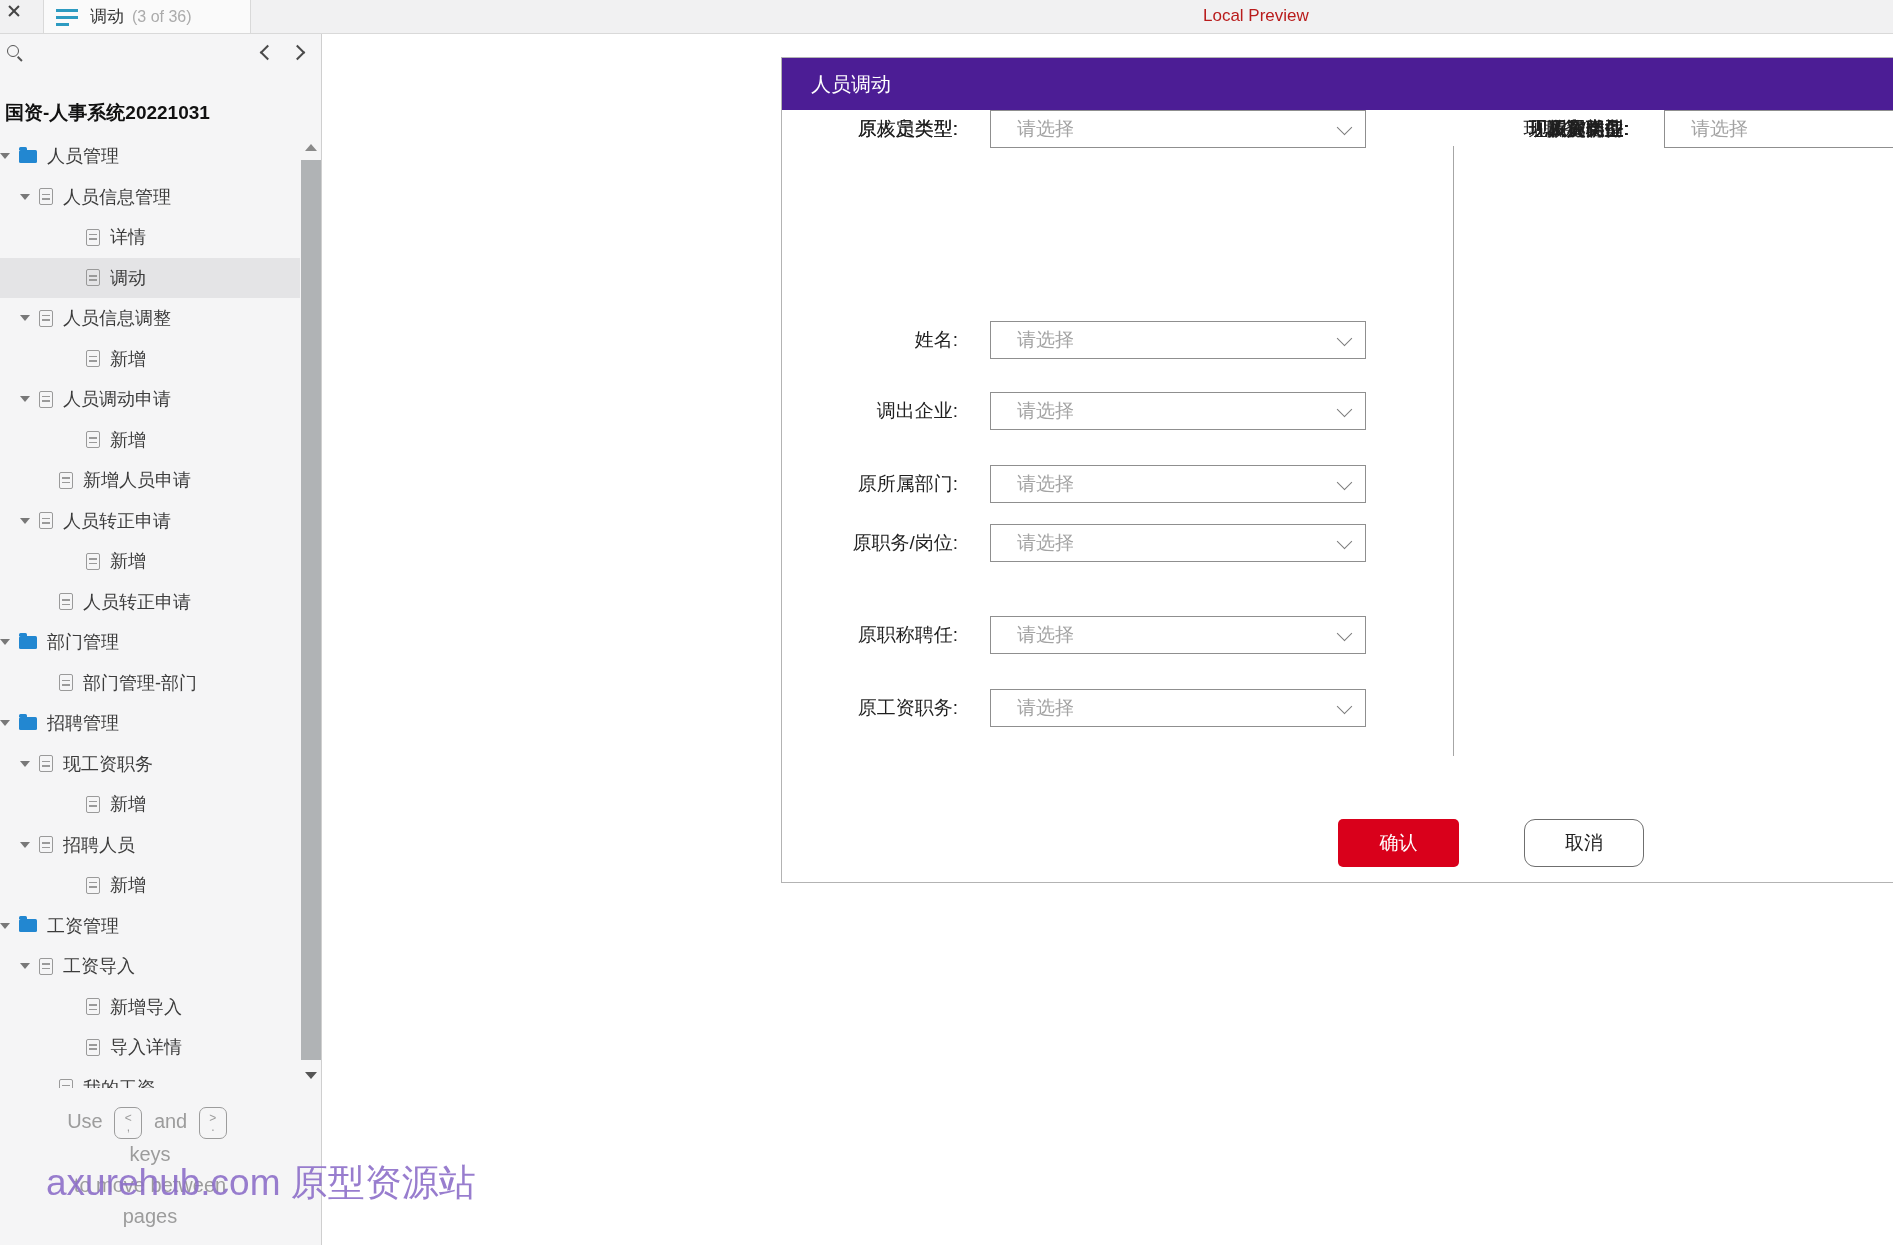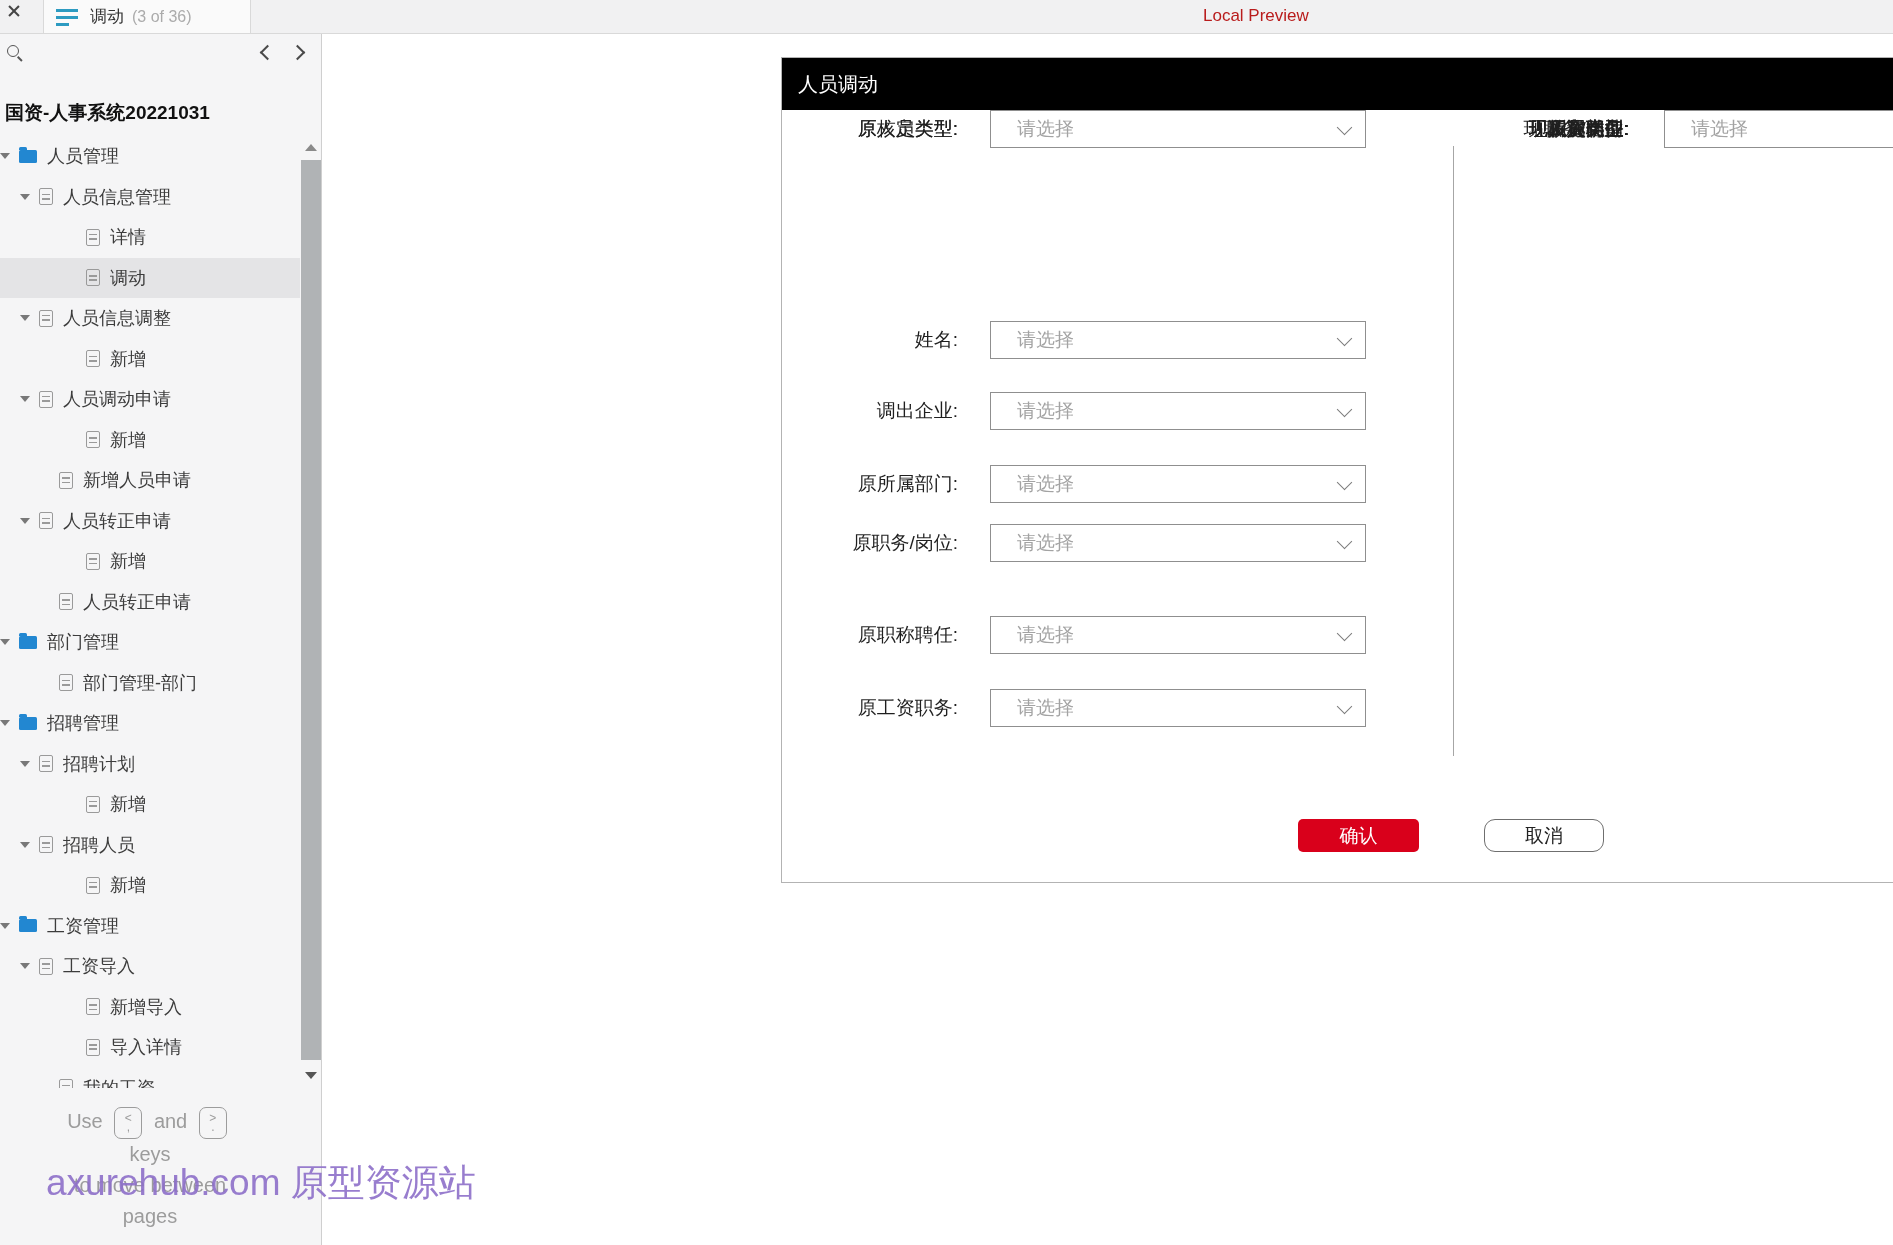--- a/index.html
+++ b/index.html
@@ -44,37 +44,37 @@
   .sb-thumb{position:absolute;left:1px;top:20px;width:20px;height:900px;background:#b0b3b5;cursor:pointer;}
   .sb-down{position:absolute;left:5px;top:932px;width:0;height:0;border-left:6px solid transparent;border-right:6px solid transparent;border-top:7px solid #555;cursor:pointer;}
   
   .sb-foot{position:absolute;left:0;top:1072px;width:300px;text-align:center;color:#9c9c9c;font-size:20px;line-height:31px;}
   .kbd{display:inline-flex;flex-direction:column;align-items:center;justify-content:center;width:26px;height:30px;border:1.5px solid #9c9c9c;border-radius:7px;margin:0 6px;vertical-align:middle;}
   .kbd i{font-style:normal;font-size:12px;line-height:9px;color:#9c9c9c;}
   
   .watermark{position:absolute;left:46px;top:1158px;font-size:37px;color:rgba(141,111,201,0.9);z-index:60;pointer-events:none;white-space:nowrap;}
   
   .panel{position:absolute;left:781px;top:57px;width:1113px;height:826px;background:#fff;border:1px solid #b3b3b3;border-right:none;box-sizing:border-box;}
-  .panel-header{height:52px;background:#000000;color:#fff;font-size:20px;line-height:52px;padding-left:16px;}
+  .panel-header{height:52px;background:#4c1d95;color:#fff;font-size:20px;line-height:52px;padding-left:29px;}
   .vdiv{position:absolute;left:671px;top:88px;width:1px;height:610px;background:#a6a6a6;}
   .row{position:absolute;display:flex;align-items:center;height:38px;}
   .lrow{left:4px;} .rrow{left:674px;}
   .lbl{text-align:right;font-size:19px;color:#1f1f1f;white-space:nowrap;}
   .lrow .lbl{width:172px;} .rrow .lbl{width:173px;}
   .box{position:relative;box-sizing:border-box;height:38px;width:376px;border:1px solid #8f8f8f;background:#fff;display:flex;align-items:center;padding-left:26px;cursor:pointer;}
   .lrow .box{margin-left:32px;} .rrow .box{margin-left:35px;}
   .ph{font-size:19px;color:#a3a3a3;}
   .schev{position:absolute;right:15px;top:11px;width:10px;height:10px;border-right:1.8px solid #7c7c7c;border-bottom:1.8px solid #7c7c7c;transform:rotate(45deg);}
   .lrow:nth-of-type(1){top:122px;} .lrow:nth-of-type(2){top:193px;} .lrow:nth-of-type(3){top:263px;}
   .lrow:nth-of-type(4){top:334px;} .lrow:nth-of-type(5){top:407px;} .lrow:nth-of-type(6){top:466px;}
   .lrow:nth-of-type(7){top:558px;} .lrow:nth-of-type(8){top:631px;}
   .rrow:nth-of-type(1){top:122px;} .rrow:nth-of-type(2){top:192px;} .rrow:nth-of-type(3){top:262px;}
   .rrow:nth-of-type(4){top:336px;} .rrow:nth-of-type(5){top:417px;} .rrow:nth-of-type(6){top:487px;}
   .rrow:nth-of-type(7){top:562px;}
-  .btn{position:absolute;top:761px;height:33px;box-sizing:border-box;font-size:19px;display:flex;align-items:center;justify-content:center;cursor:pointer;}
+  .btn{position:absolute;top:761px;height:48px;box-sizing:border-box;font-size:19px;display:flex;align-items:center;justify-content:center;cursor:pointer;margin-left:40px;}
   .btn-confirm{left:516px;width:121px;background:#d9001b;color:#fff;border-radius:5px;}
   .btn-cancel{left:702px;width:120px;background:#fff;color:#222;border:1px solid #6f6f6f;border-radius:11px;}
 </style>
 </head>
 <body>
 
 <div class="topbar">
   <span class="closebtn"></span>
   <div class="tab">
     <span class="ic-sitemap"></span>
@@ -156,21 +156,21 @@
         <span class="tlabel">部门管理-部门</span>
       </div>
     <div class="trow lv0">
         <span class="tri"></span>
         <span class="ic-folder"></span>
         <span class="tlabel">招聘管理</span>
       </div>
     <div class="trow lv1">
         <span class="tri"></span>
         <span class="ic-page"></span>
-        <span class="tlabel">招聘计划</span>
+        <span class="tlabel">现工资职务</span>
       </div>
     <div class="trow lv2">
         <span class="ic-page"></span>
         <span class="tlabel">新增</span>
       </div>
     <div class="trow lv1">
         <span class="tri"></span>
         <span class="ic-page"></span>
         <span class="tlabel">招聘人员</span>
       </div>

